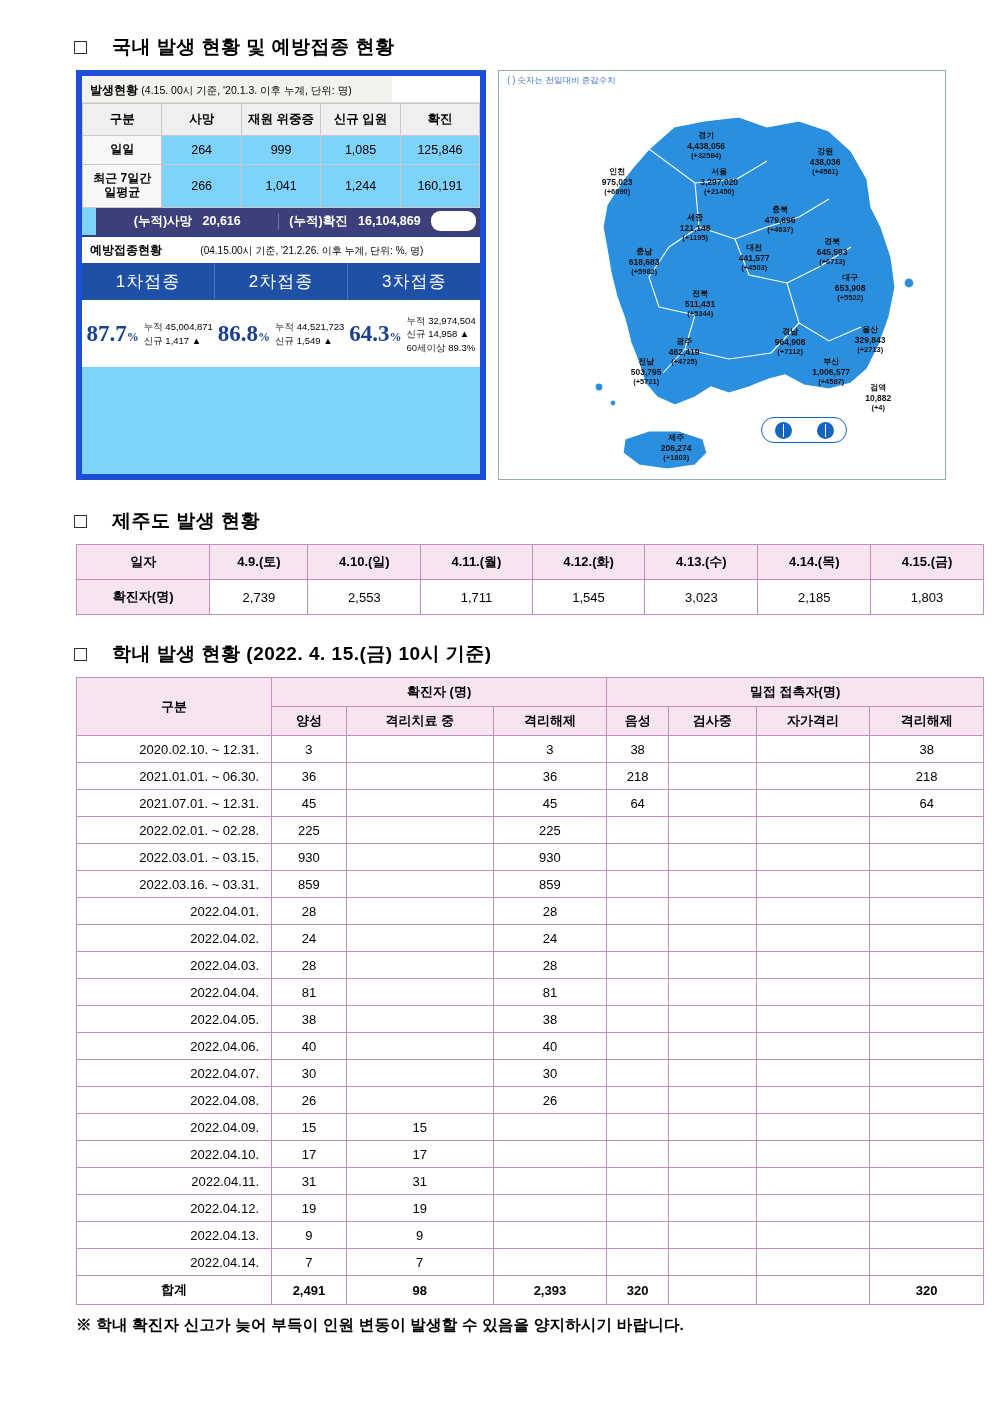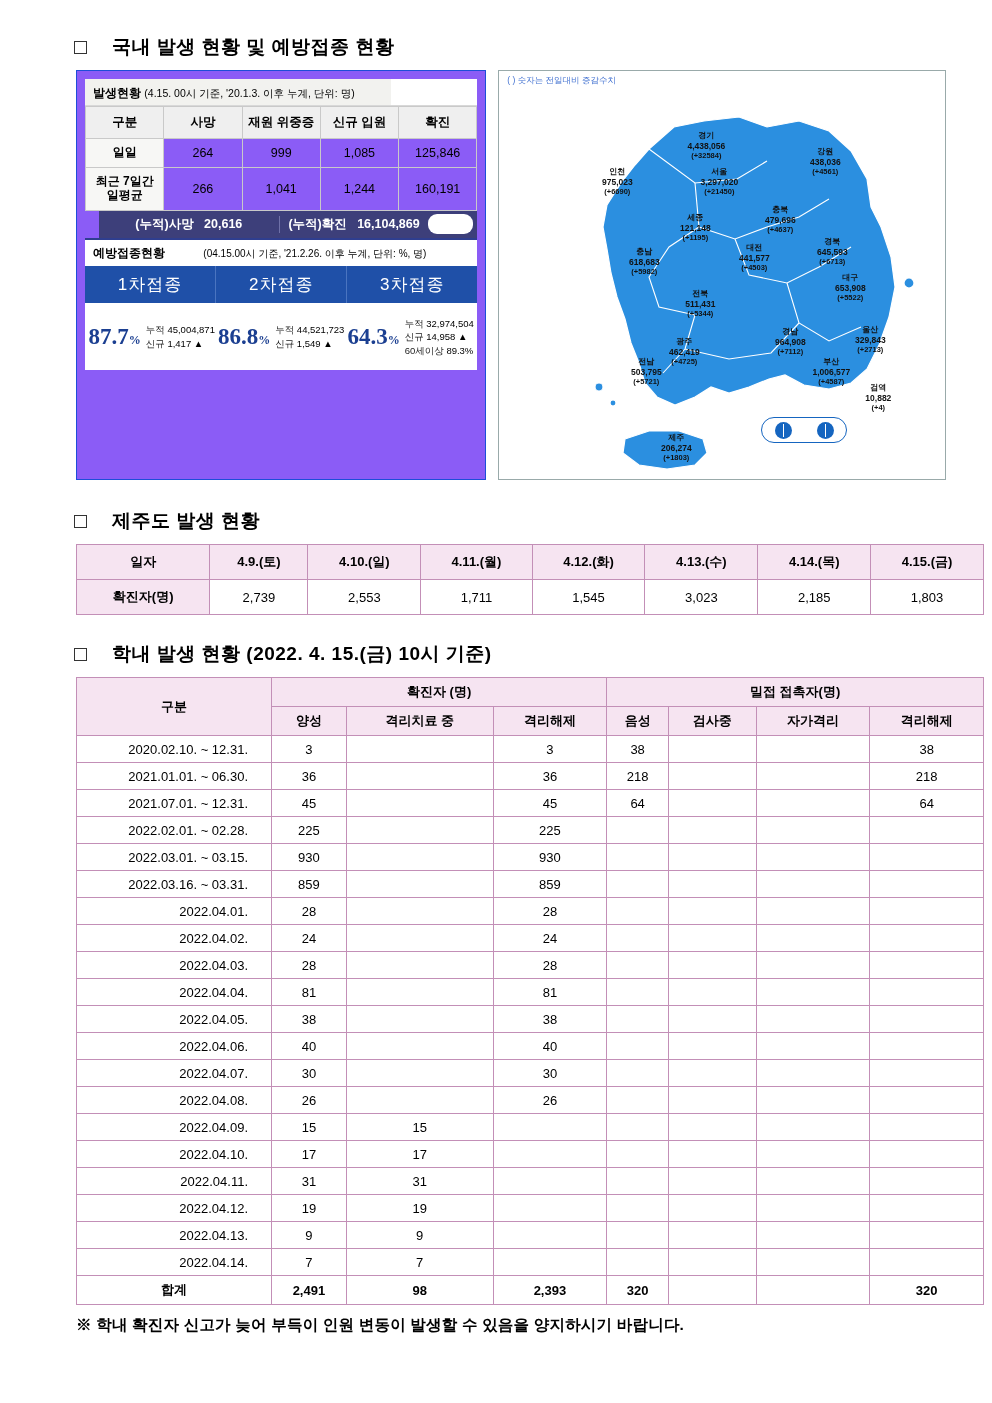--- a/index.html
+++ b/index.html
@@ -33,23 +33,23 @@
   }
 
   
   .panel-row {
     display: flex;
     gap: 12px;
     margin: 0 0 28px 30px;
   }
   .left-panel {
     width: 430px;
-    border: 1px solid #1d4ed8;
-    background: #8b5cf6;
-    padding: 8px;
+    border: 6px solid #1d4ed8;
+    background: #7dd3fc;
+    padding: 0;
   }
   .right-panel {
     width: 470px;
     border: 1px solid #9aa;
     background: #fff;
     position: relative;
     overflow: hidden;
   }
 
   
@@ -222,21 +222,21 @@
     width: 908px;
     font-size: 13px;
   }
   table.school th, table.school td {
     border: 1px solid #c38fb7;
     text-align: center;
     padding: 5px 2px;
     height: 27px;
   }
   table.school thead th { background: #f6e4f1; font-weight: bold; }
-  table.school td.dt { text-align: right; padding-right: 23px; }
+  table.school td.dt { text-align: right; padding-right: 12px; }
   table.school tr.total td { font-weight: bold; }
   .footnote {
     margin: 4px 0 0 30px;
     font-size: 15.5px;
     font-weight: bold;
     letter-spacing: 0.2px;
   }
 </style>
 </head>
 <body>

